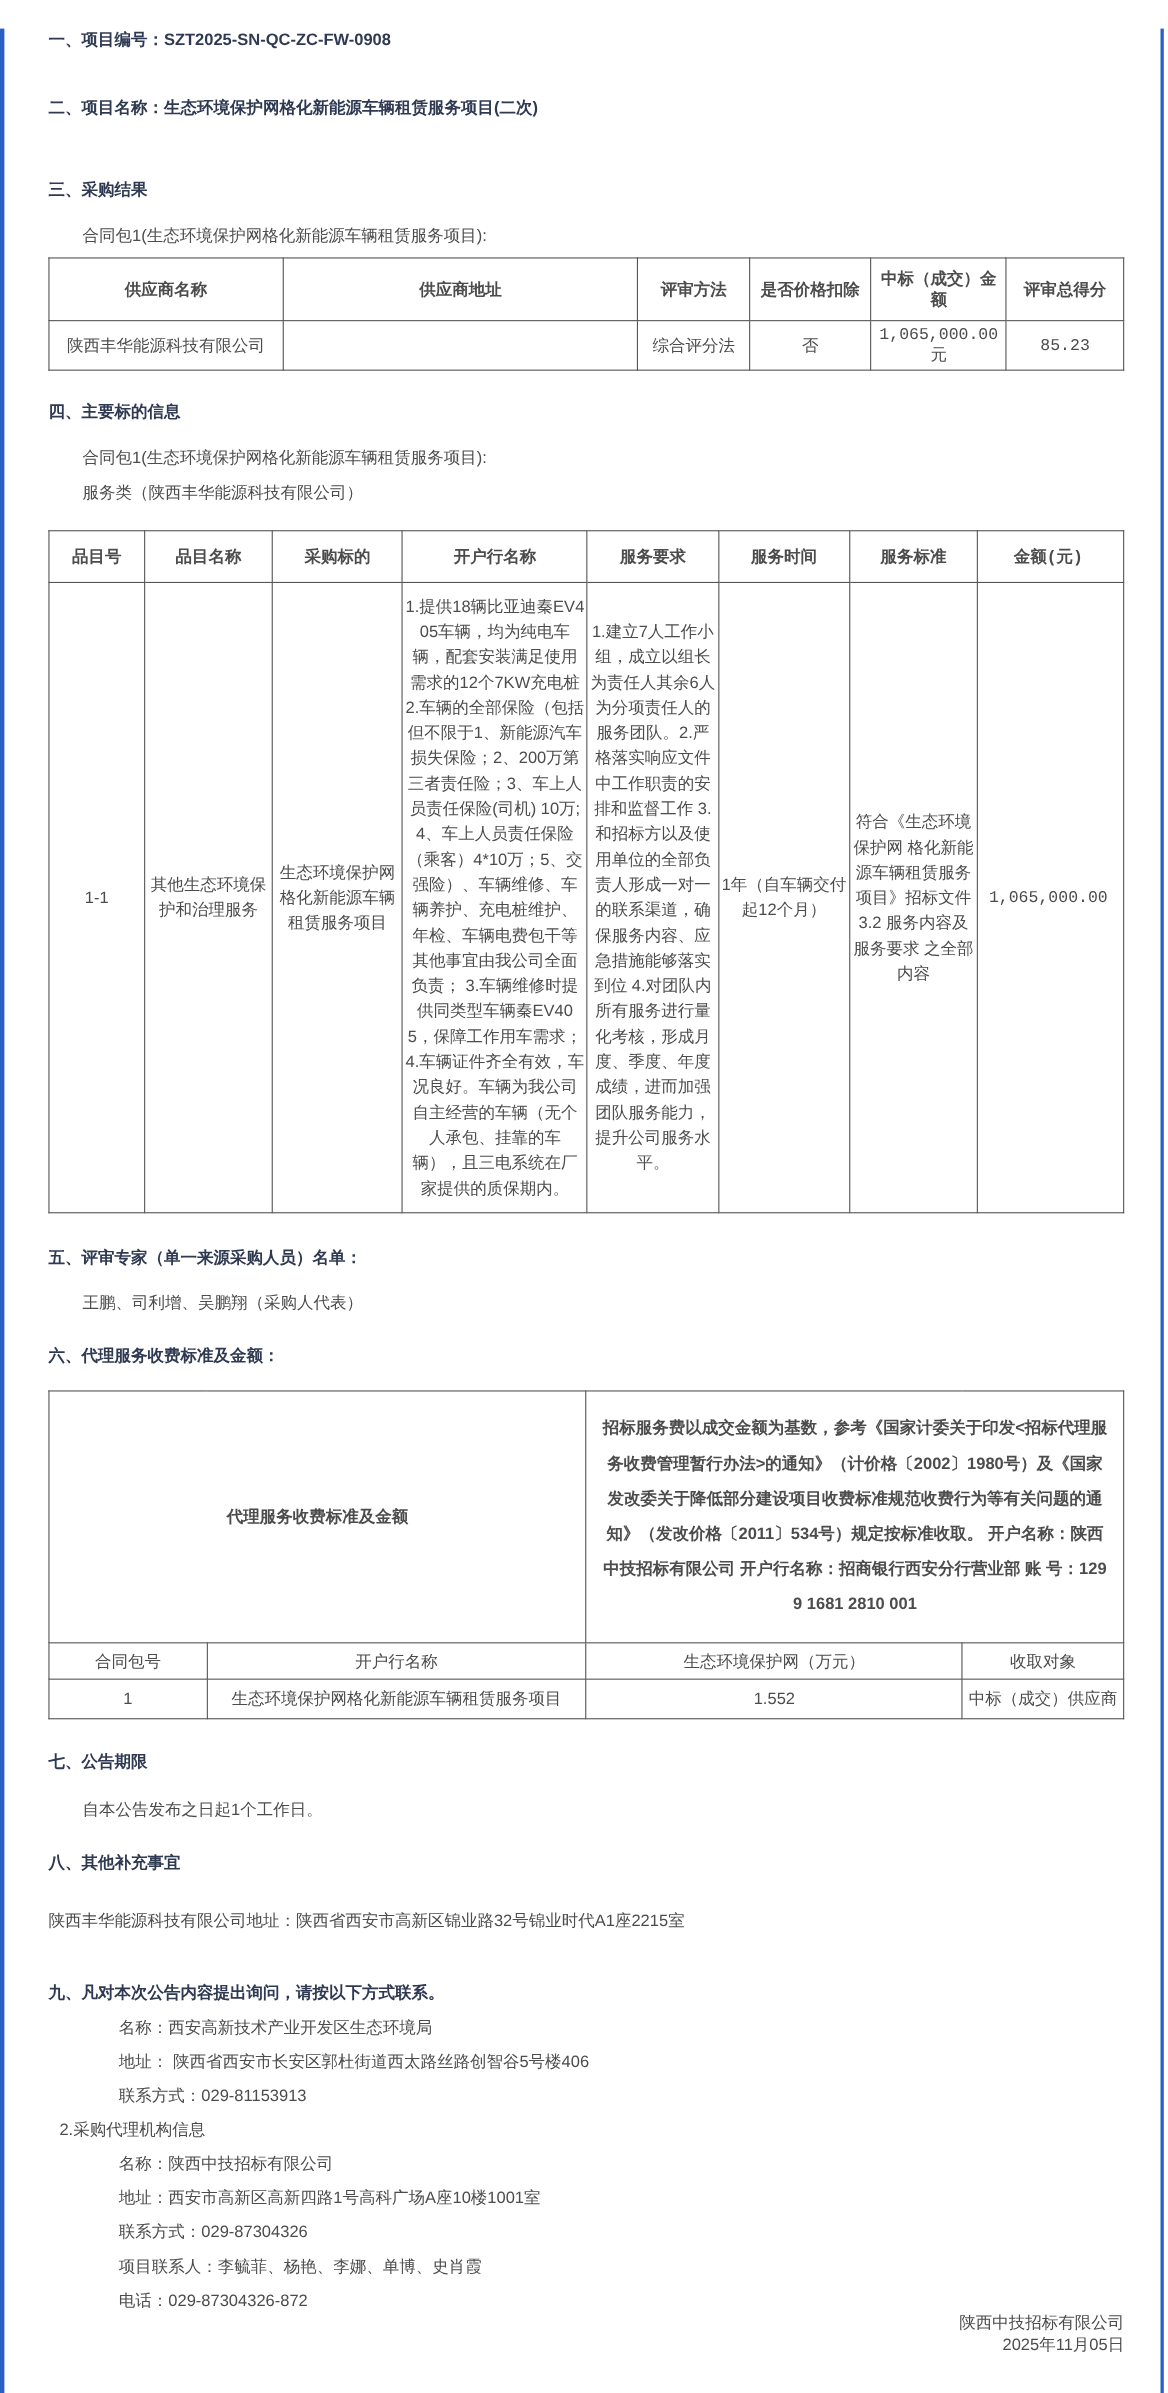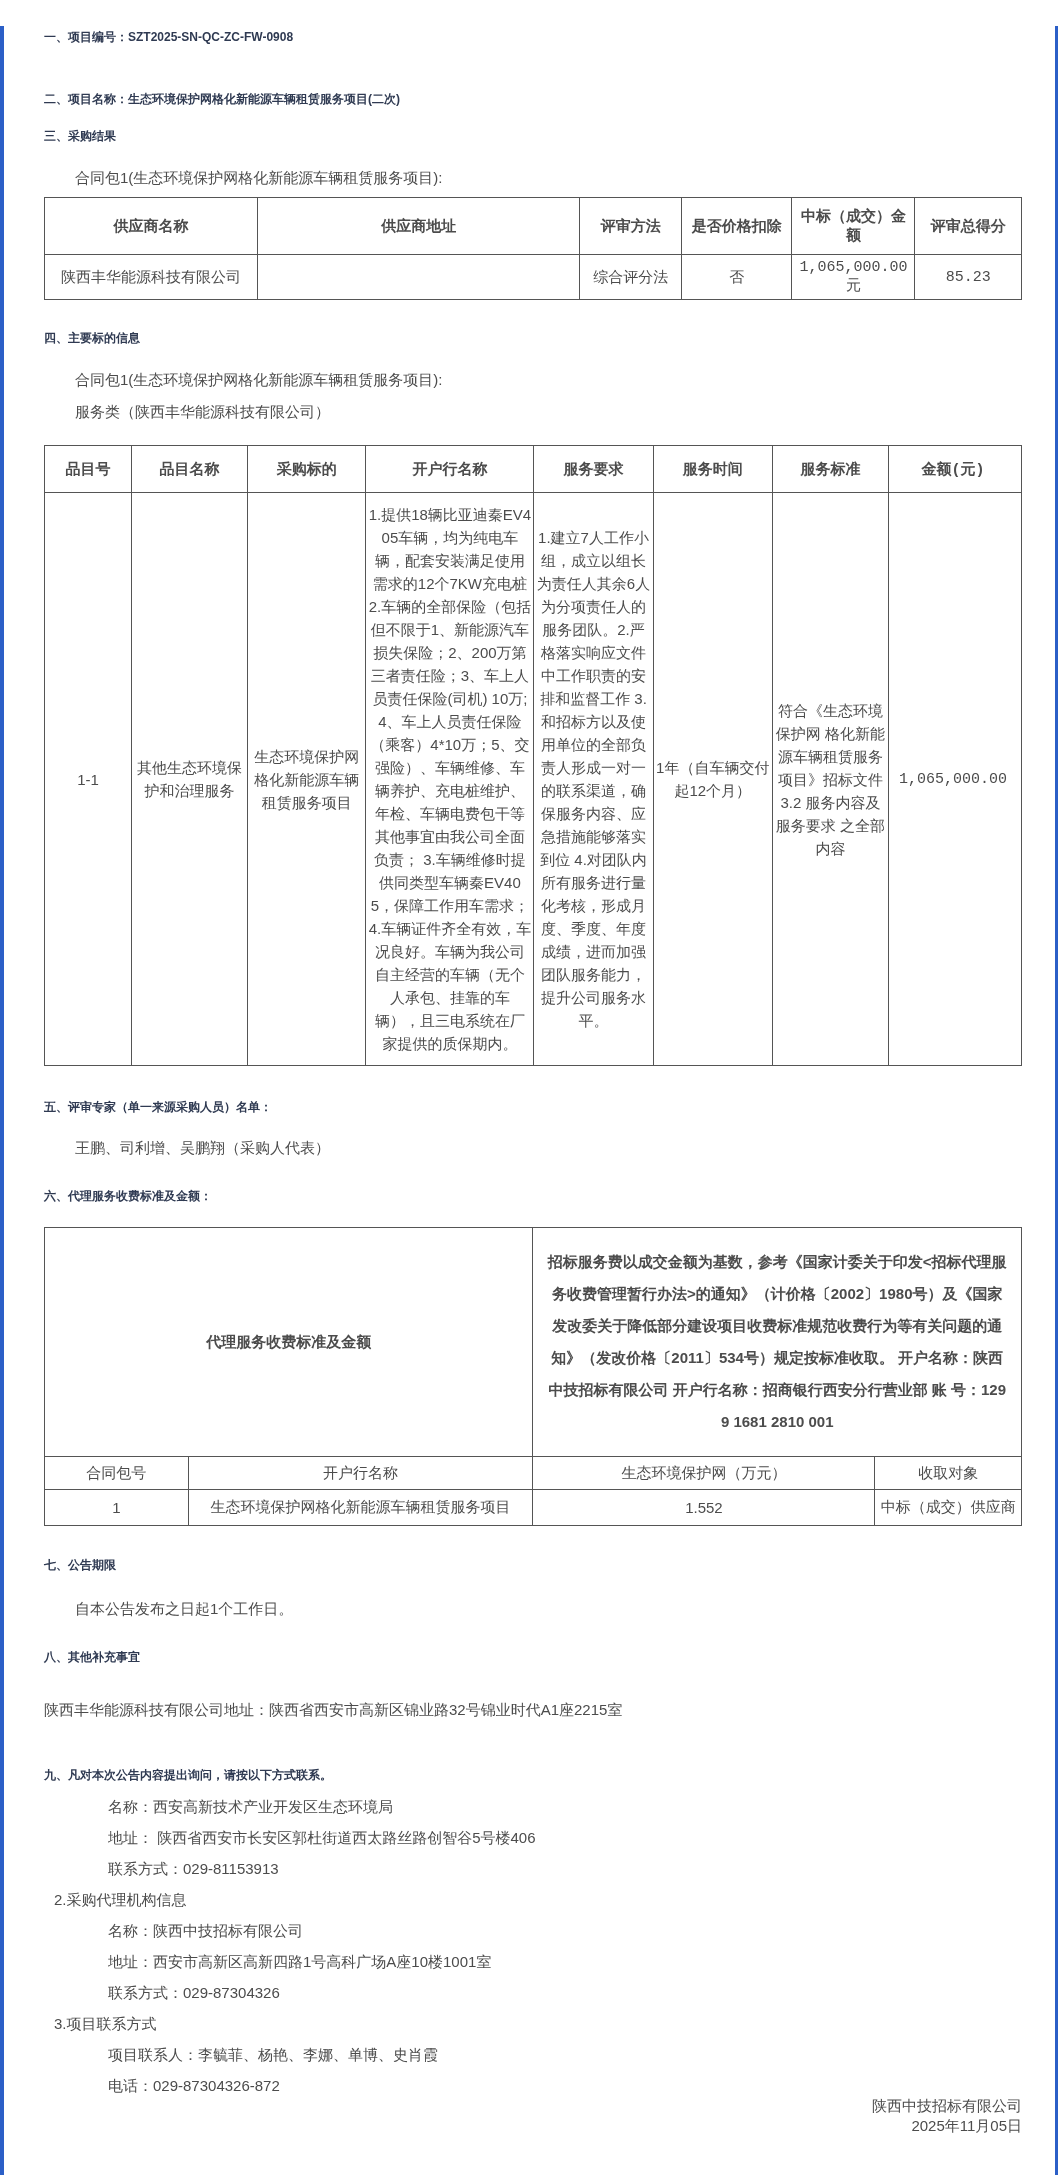--- a/index.html
+++ b/index.html
@@ -5,27 +5,27 @@
   :root { --accent:#2b5fc7; --ink:#2f3a52; --body:#4c4c4c; --line:#555555; }
   * { box-sizing:border-box; }
   html,body { margin:0; padding:0; background:#ffffff; }
   body { font-family:"Liberation Sans","DejaVu Sans",sans-serif; }
   .page {
     width:1058px; min-height:2175px; background:#fff;
     border-left:4px solid var(--accent); border-right:3px solid var(--accent);
   }
   .content { padding:0 33px 40px 40px; }
 
-  .hd { margin:0; font-size:12px; font-weight:bold; color:var(--ink); line-height:22px; }
+  .hd { margin:0; font-size:15px; font-weight:bold; color:var(--ink); line-height:22px; }
   .txt { margin:0; font-size:15px; color:var(--body); line-height:20px; }
   .ind-intro { padding-left:31px; }
   .ind-num { padding-left:10px; }
   .ind-field { padding-left:64px; }
 
-  .mt26{margin-top:26px;} .mt40{margin-top:40px;} .mt35{margin-top:15px;}
+  .mt26{margin-top:26px;} .mt40{margin-top:40px;} .mt35{margin-top:52px;}
   .mt21{margin-top:21px;} .mt16{margin-top:9px;} .mt12{margin-top:12px;}
   .mt13{margin-top:23px;} .mt30{margin-top:30px;} .mt20{margin-top:20px;}
   .mt28{margin-top:28px;} .mt23{margin-top:23px;} .mt27{margin-top:27px;}
   .mt32{margin-top:32px;} .mt44{margin-top:44px;} .mt18{margin-top:18px;}
   .mt11{margin-top:11px;} .mt15{margin-top:15px;} .mt10{margin-top:10px;}
 
   table.tbl { width:100%; border-collapse:collapse; table-layout:fixed;
               font-size:15px; color:var(--body); }
   .tbl th, .tbl td { border:1px solid var(--line); text-align:center;
               vertical-align:middle; padding:4px; word-break:break-all; }
@@ -168,21 +168,20 @@
 
     <p class="txt ind-field mt11">名称：西安高新技术产业开发区生态环境局</p>
     <p class="txt ind-field mt11">地址： 陕西省西安市长安区郭杜街道西太路丝路创智谷5号楼406</p>
     <p class="txt ind-field mt11">联系方式：029-81153913</p>
 
     <p class="txt ind-num mt11">2.采购代理机构信息</p>
     <p class="txt ind-field mt11">名称：陕西中技招标有限公司</p>
     <p class="txt ind-field mt11">地址：西安市高新区高新四路1号高科广场A座10楼1001室</p>
     <p class="txt ind-field mt11">联系方式：029-87304326</p>
 
-    <p class="txt ind-num mt11">3.项目联系方式</p>
     <p class="txt ind-field mt11">项目联系人：李毓菲、杨艳、李娜、单博、史肖霞</p>
     <p class="txt ind-field mt11">电话：029-87304326-872</p>
 
     <p class="footer-line mt15">陕西中技招标有限公司</p>
     <p class="footer-line mt10">2025年11月05日</p>
 
   </div>
 </div>
 
 </body></html>

